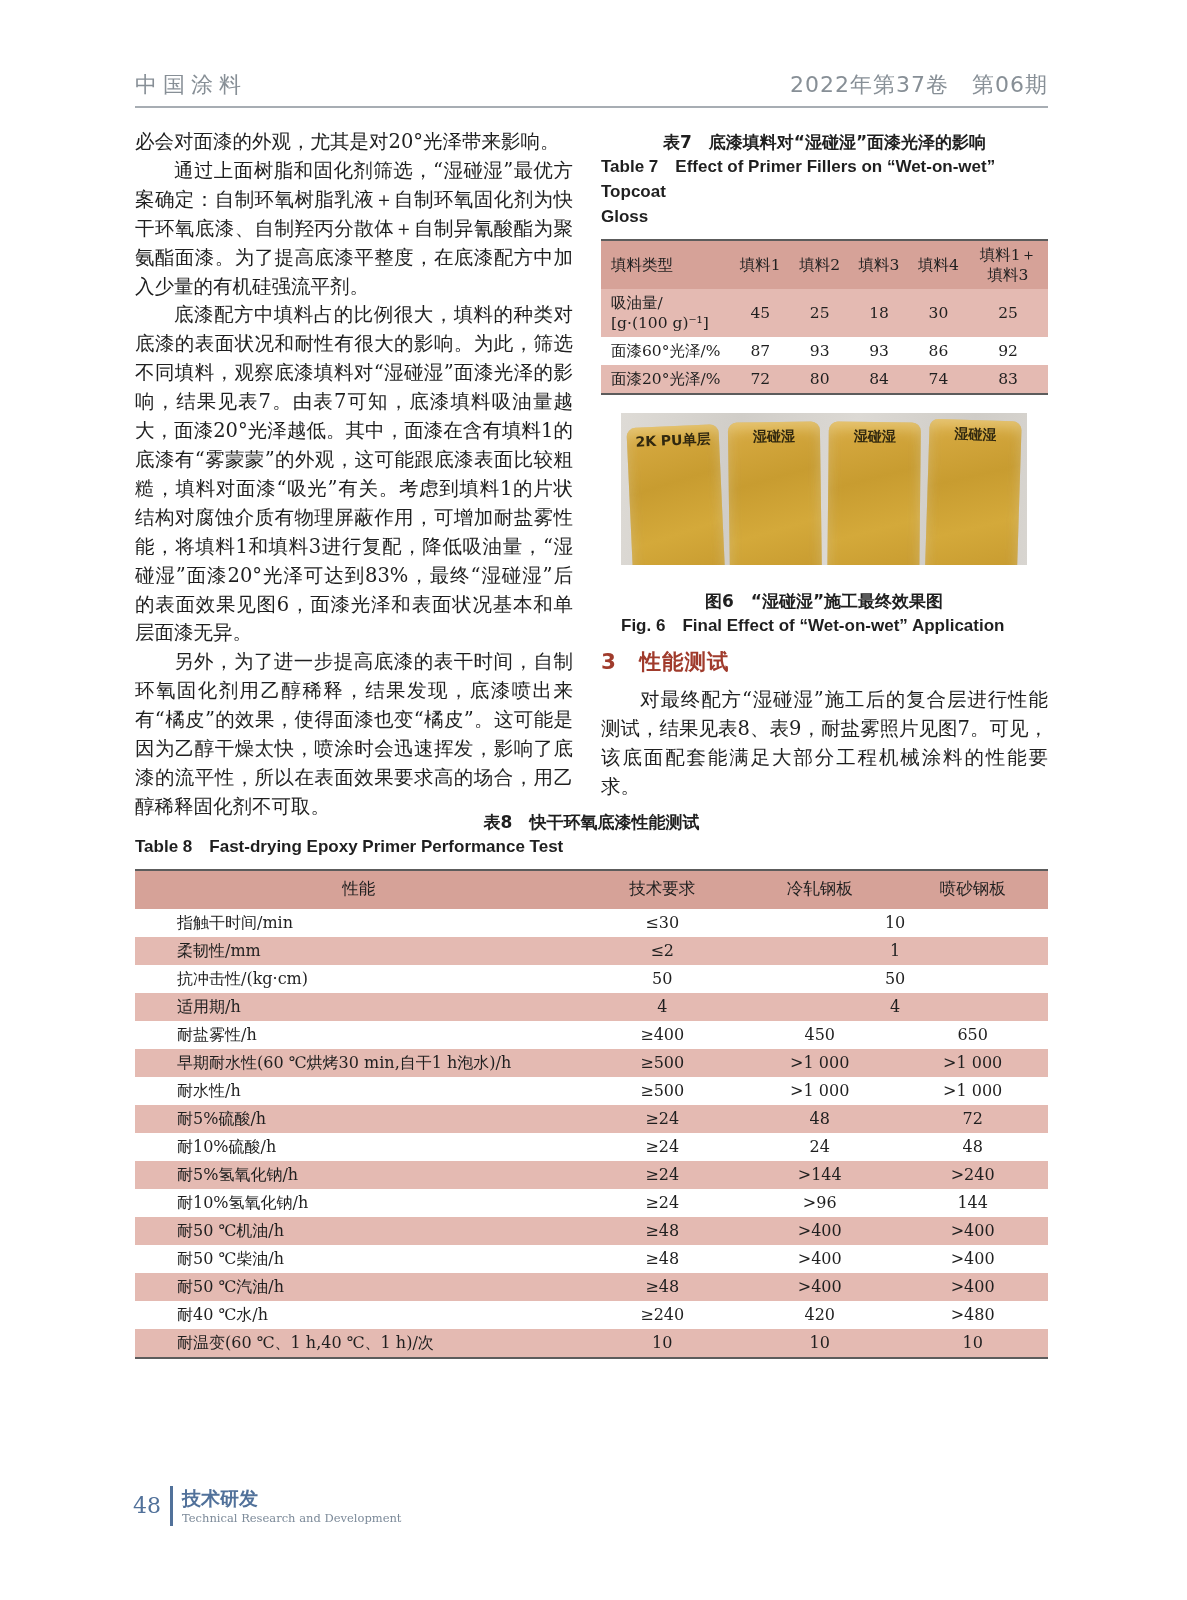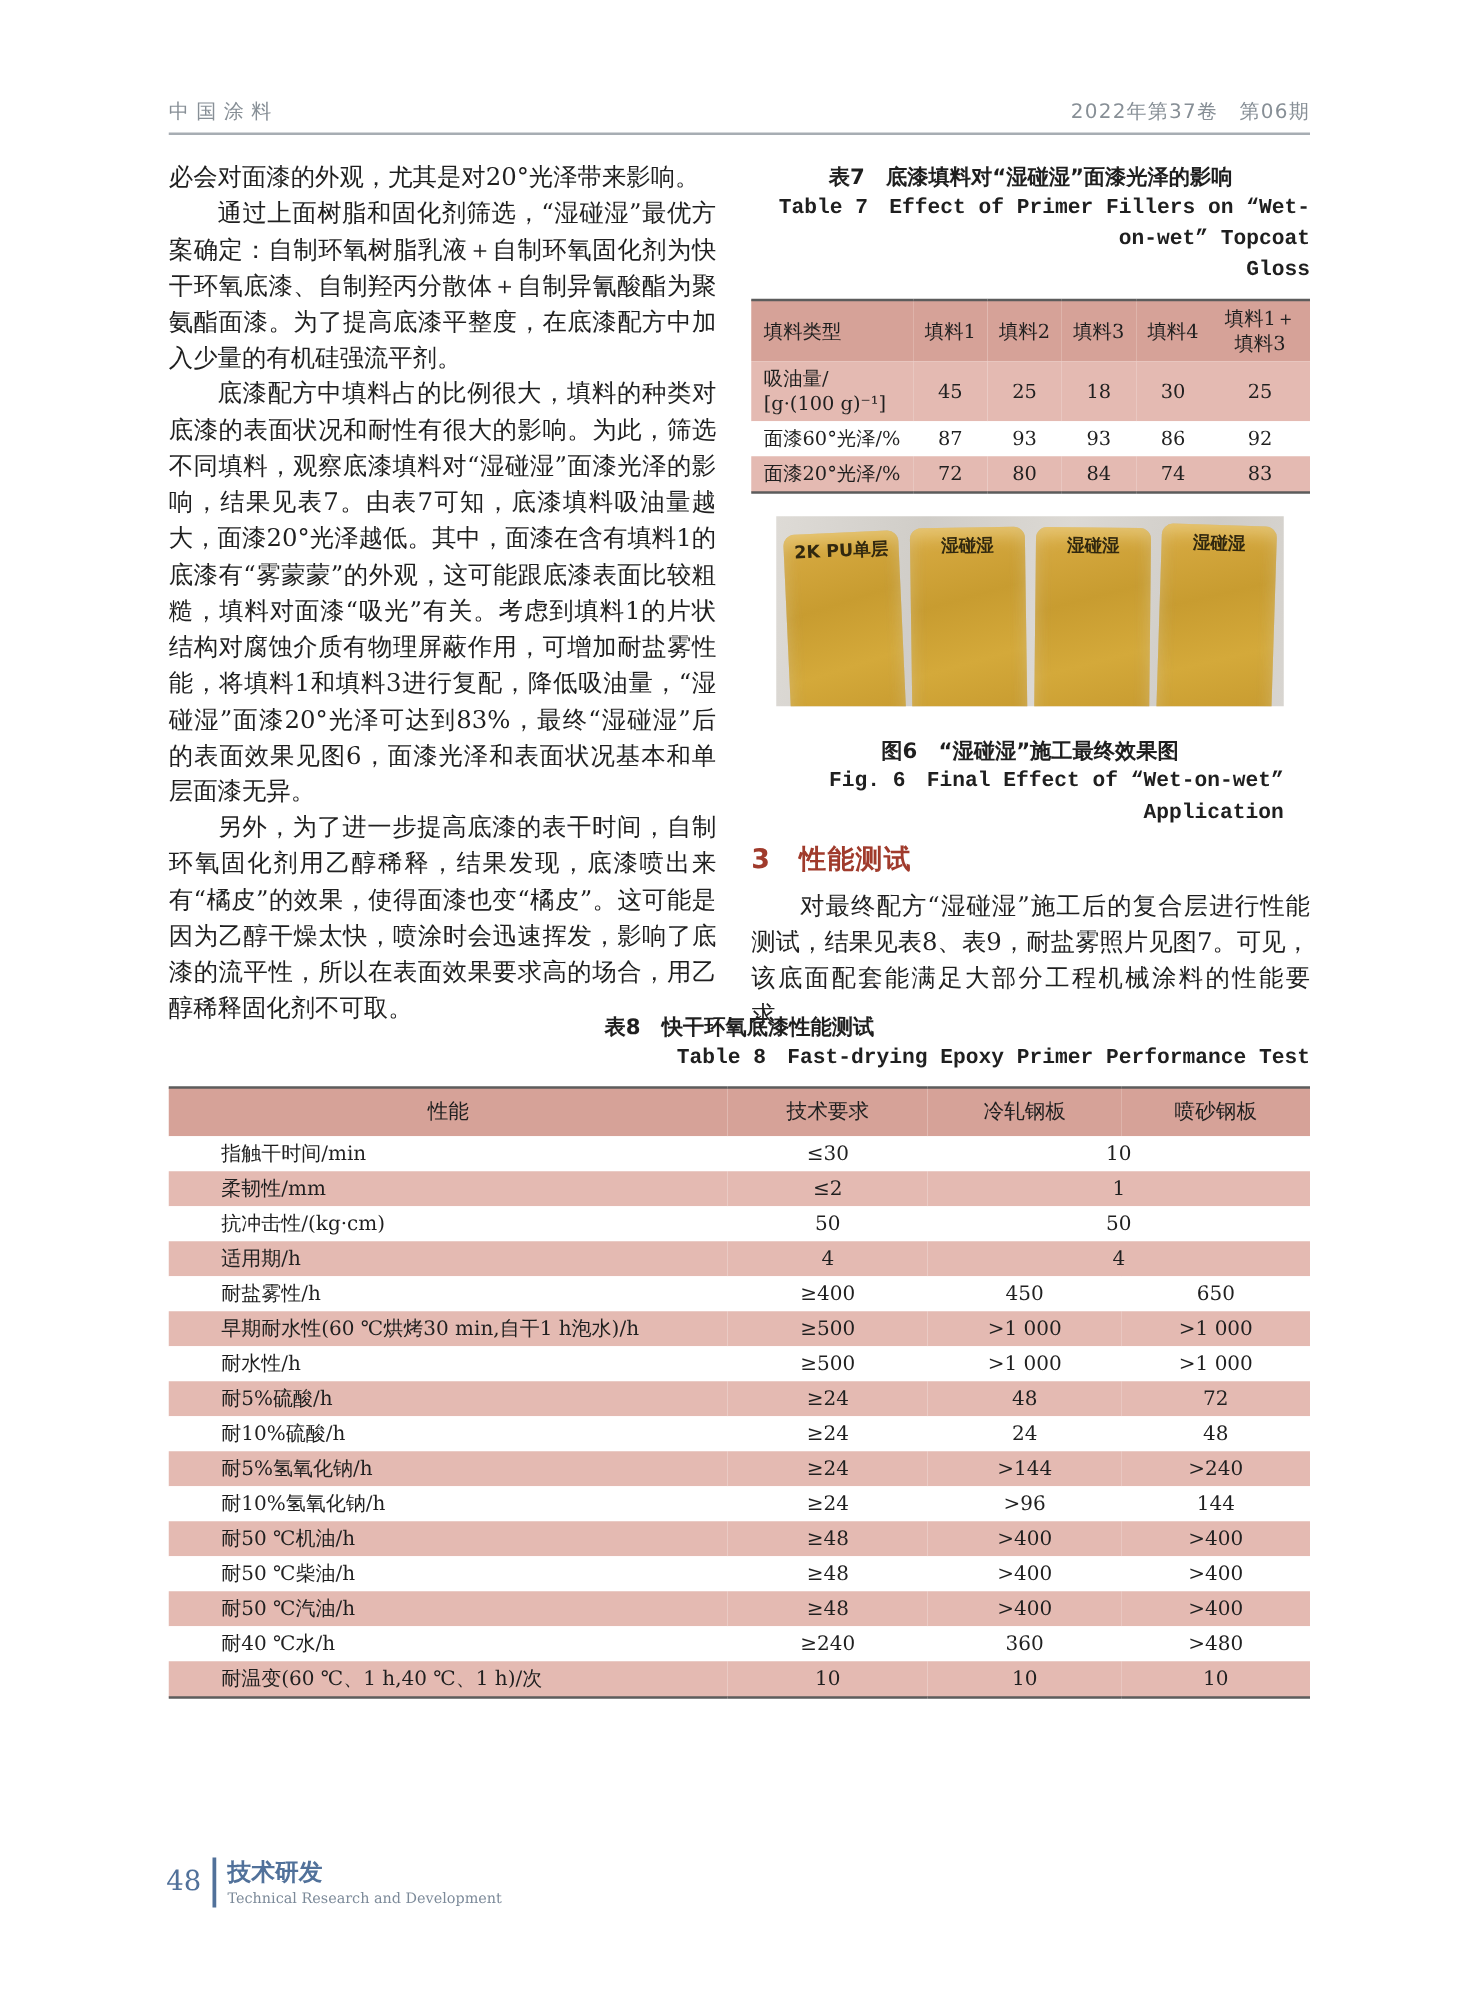--- a/index.html
+++ b/index.html
@@ -2,39 +2,39 @@
 <html><head>
 <meta charset="utf-8">
 <style>
   html,body{margin:0;padding:0;background:#ffffff;}
   .page{position:relative;width:1187px;height:1600px;background:#ffffff;overflow:hidden;
         font-family:"DejaVu Serif","Liberation Serif",serif;color:#1f1f1f;}
 
   
   .pg-header{position:absolute;left:135px;top:76px;width:913px;height:30px;
              border-bottom:2px solid #a7adb3;color:#878f96;
-             font-family:"DejaVu Sans","Liberation Sans",sans-serif;font-size:16px;}
+             font-family:"DejaVu Sans","Liberation Sans",sans-serif;font-size:22px;}
   .journal{position:absolute;left:0;bottom:6px;letter-spacing:6px;}
   .issue{position:absolute;right:0;bottom:6px;letter-spacing:1px;}
 
   
   .col-left{position:absolute;left:135px;top:128px;width:438px;}
   .col-right{position:absolute;left:601px;top:130px;width:447px;}
 
   .body-p{margin:0;font-size:19.5px;line-height:28.9px;text-align:justify;text-justify:inter-ideograph;
           text-indent:2em;}
   .body-p.noindent{text-indent:0;}
 
   .pre{white-space:pre-line;}
 
   
   .cap-cn{font-family:"DejaVu Sans","Liberation Sans",sans-serif;font-weight:bold;
           font-size:17px;text-align:center;line-height:24px;}
-  .cap-en{font-family:Liberation Mono, monospace;font-weight:bold;
-          font-size:17px;text-align:right;line-height:25px;}
+  .cap-en{font-family:Liberation Sans, sans-serif;font-weight:bold;
+          font-size:17px;text-align:left;line-height:25px;}
 
   
   .tbl{width:100%;border-collapse:collapse;border-top:2px solid #5c5c5c;border-bottom:2px solid #5c5c5c;
        font-size:15.5px;}
   .tbl th,.tbl td{padding:4px 2px;text-align:center;vertical-align:middle;font-weight:normal;line-height:20px;}
   .tbl .l{text-align:left;}
   .hdr th{background:#d6a298;}
   tr.p td{background:#e4bab2;}
   tr.w td{background:#ffffff;}
 
@@ -266,21 +266,21 @@
         </tr>
         <tr class="p">
           <td class="l">耐50 ℃汽油/h</td>
           <td>≥48</td>
           <td>&gt;400</td>
           <td>&gt;400</td>
         </tr>
         <tr class="w">
           <td class="l">耐40 ℃水/h</td>
           <td>≥240</td>
-          <td>360</td>
+          <td>420</td>
           <td>&gt;480</td>
         </tr>
         <tr class="p">
           <td class="l">耐温变(60 ℃、1 h,40 ℃、1 h)/次</td>
           <td>10</td>
           <td>10</td>
           <td>10</td>
         </tr>
       </tbody>
     </table>

